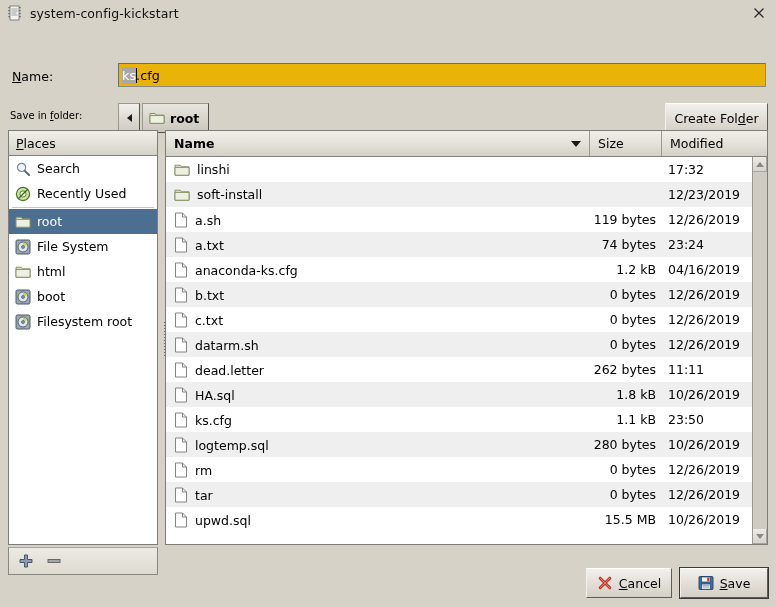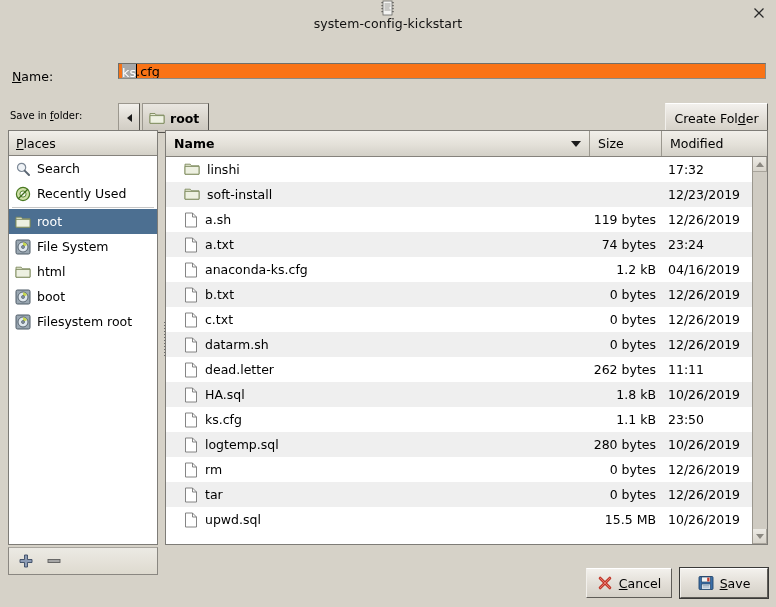--- a/index.html
+++ b/index.html
@@ -16,21 +16,21 @@
     position: relative;
     width: 776px; height: 607px;
     background: #d6d2c8;
   }
 
   
   .titlebar {
     position: absolute; left: 0; top: 0;
     width: 776px; height: 26px;
     background: #d6d2c8;
-    display: flex; align-items: center; flex-direction: column;
+    display: flex; align-items: center;
   }
   .titlebar-icon {
     width: 16px; height: 16px;
     margin-left: 7px; margin-right: 7px;
     position: relative;
     flex: none;
   }
   .titlebar-title {
     font-size: 12.5px;
     color: #111;
@@ -54,27 +54,27 @@
     font-size: 12.5px;
   }
   .lbl-savein {
     position: absolute; left: 10px; top: 84px;
     font-size: 10px;
   }
   u.acc { text-decoration: underline; }
 
   .name-entry {
     position: absolute; left: 118px; top: 37px;
-    width: 648px; height: 16px;
-    background: #f97316;
+    width: 648px; height: 24px;
+    background: #eab308;
     border: 1px solid #8a8a85;
     border-top-color: #6f6f6a;
     border-left-color: #6f6f6a;
     box-sizing: border-box;
-    display: flex; 
+    display: flex; align-items: center;
     padding-left: 3px;
     font-size: 12.8px;
     cursor: text;
     overflow: hidden;
     white-space: nowrap;
   }
   .sel-text {
     background: #a8a8a8;
     color: #ffffff;
     padding: 1px 0;
@@ -267,22 +267,22 @@
     height: 25px;
     display: flex; align-items: center;
     font-size: 12.5px;
     cursor: default;
     box-sizing: border-box;
   }
   .fl-row.odd { background: #ffffff; }
   .fl-row.even { background: #efefef; }
   .cell-name {
     width: 424px;
-    display: flex; align-items: flex-start; gap: 7px;
-    padding-left: 18px;
+    display: flex; align-items: flex-end; gap: 7px;
+    padding-left: 8px;
     box-sizing: border-box;
     overflow: hidden; white-space: nowrap;
   }
   .cell-size {
     width: 72px;
     text-align: right;
     padding-right: 6px;
     box-sizing: border-box;
     white-space: nowrap;
   }

